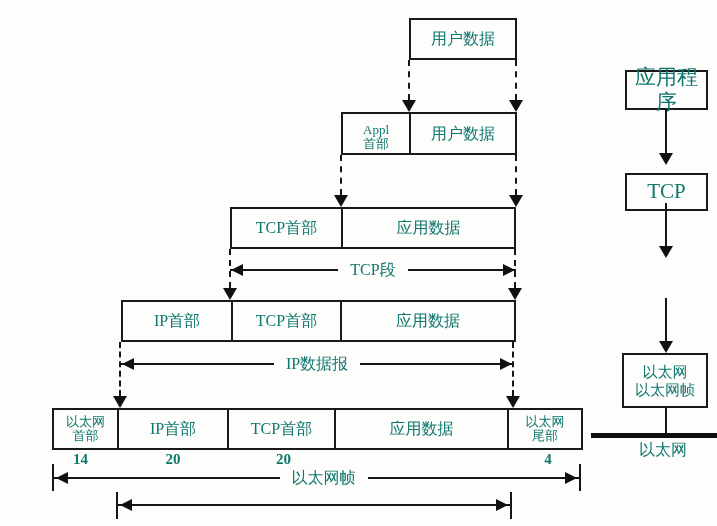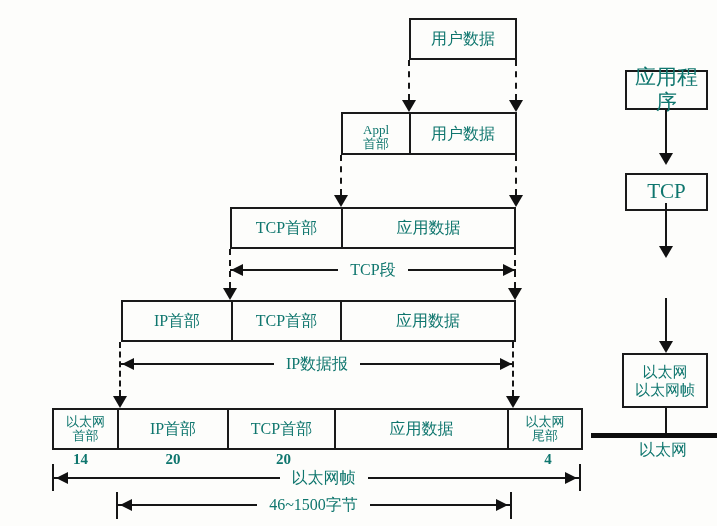--- a/index.html
+++ b/index.html
@@ -149,23 +149,20 @@
   <div class="arr-right" style="left:565px;top:472px;"></div>
   <div class="dim-label" style="left:60px;top:467px;width:527px;">
     <span>以太网帧</span>
   </div>
 
   <div class="tick" style="left:116px;top:492px;height:27px;"></div>
   <div class="tick" style="left:510px;top:492px;height:27px;"></div>
   <div class="hline" style="left:118px;top:504px;width:392px;"></div>
   <div class="arr-left" style="left:120px;top:499px;"></div>
   <div class="arr-right" style="left:496px;top:499px;"></div>
-  <div class="dim-label" style="left:117px;top:494px;width:393px;">
-    <span>46~1500字节</span>
-  </div>
 
   <div class="stackbox" style="left:625px;top:70px;width:83px;height:40px;">
     <span>应用程序</span>
   </div>
 
   <div class="vline" style="left:665px;top:110px;height:43px;"></div>
   <div class="arr-down" style="left:659px;top:153px;"></div>
 
   <div class="stackbox" style="left:625px;top:165px;width:83px;height:38px;margin-top:8px;">
     <span>TCP</span>

